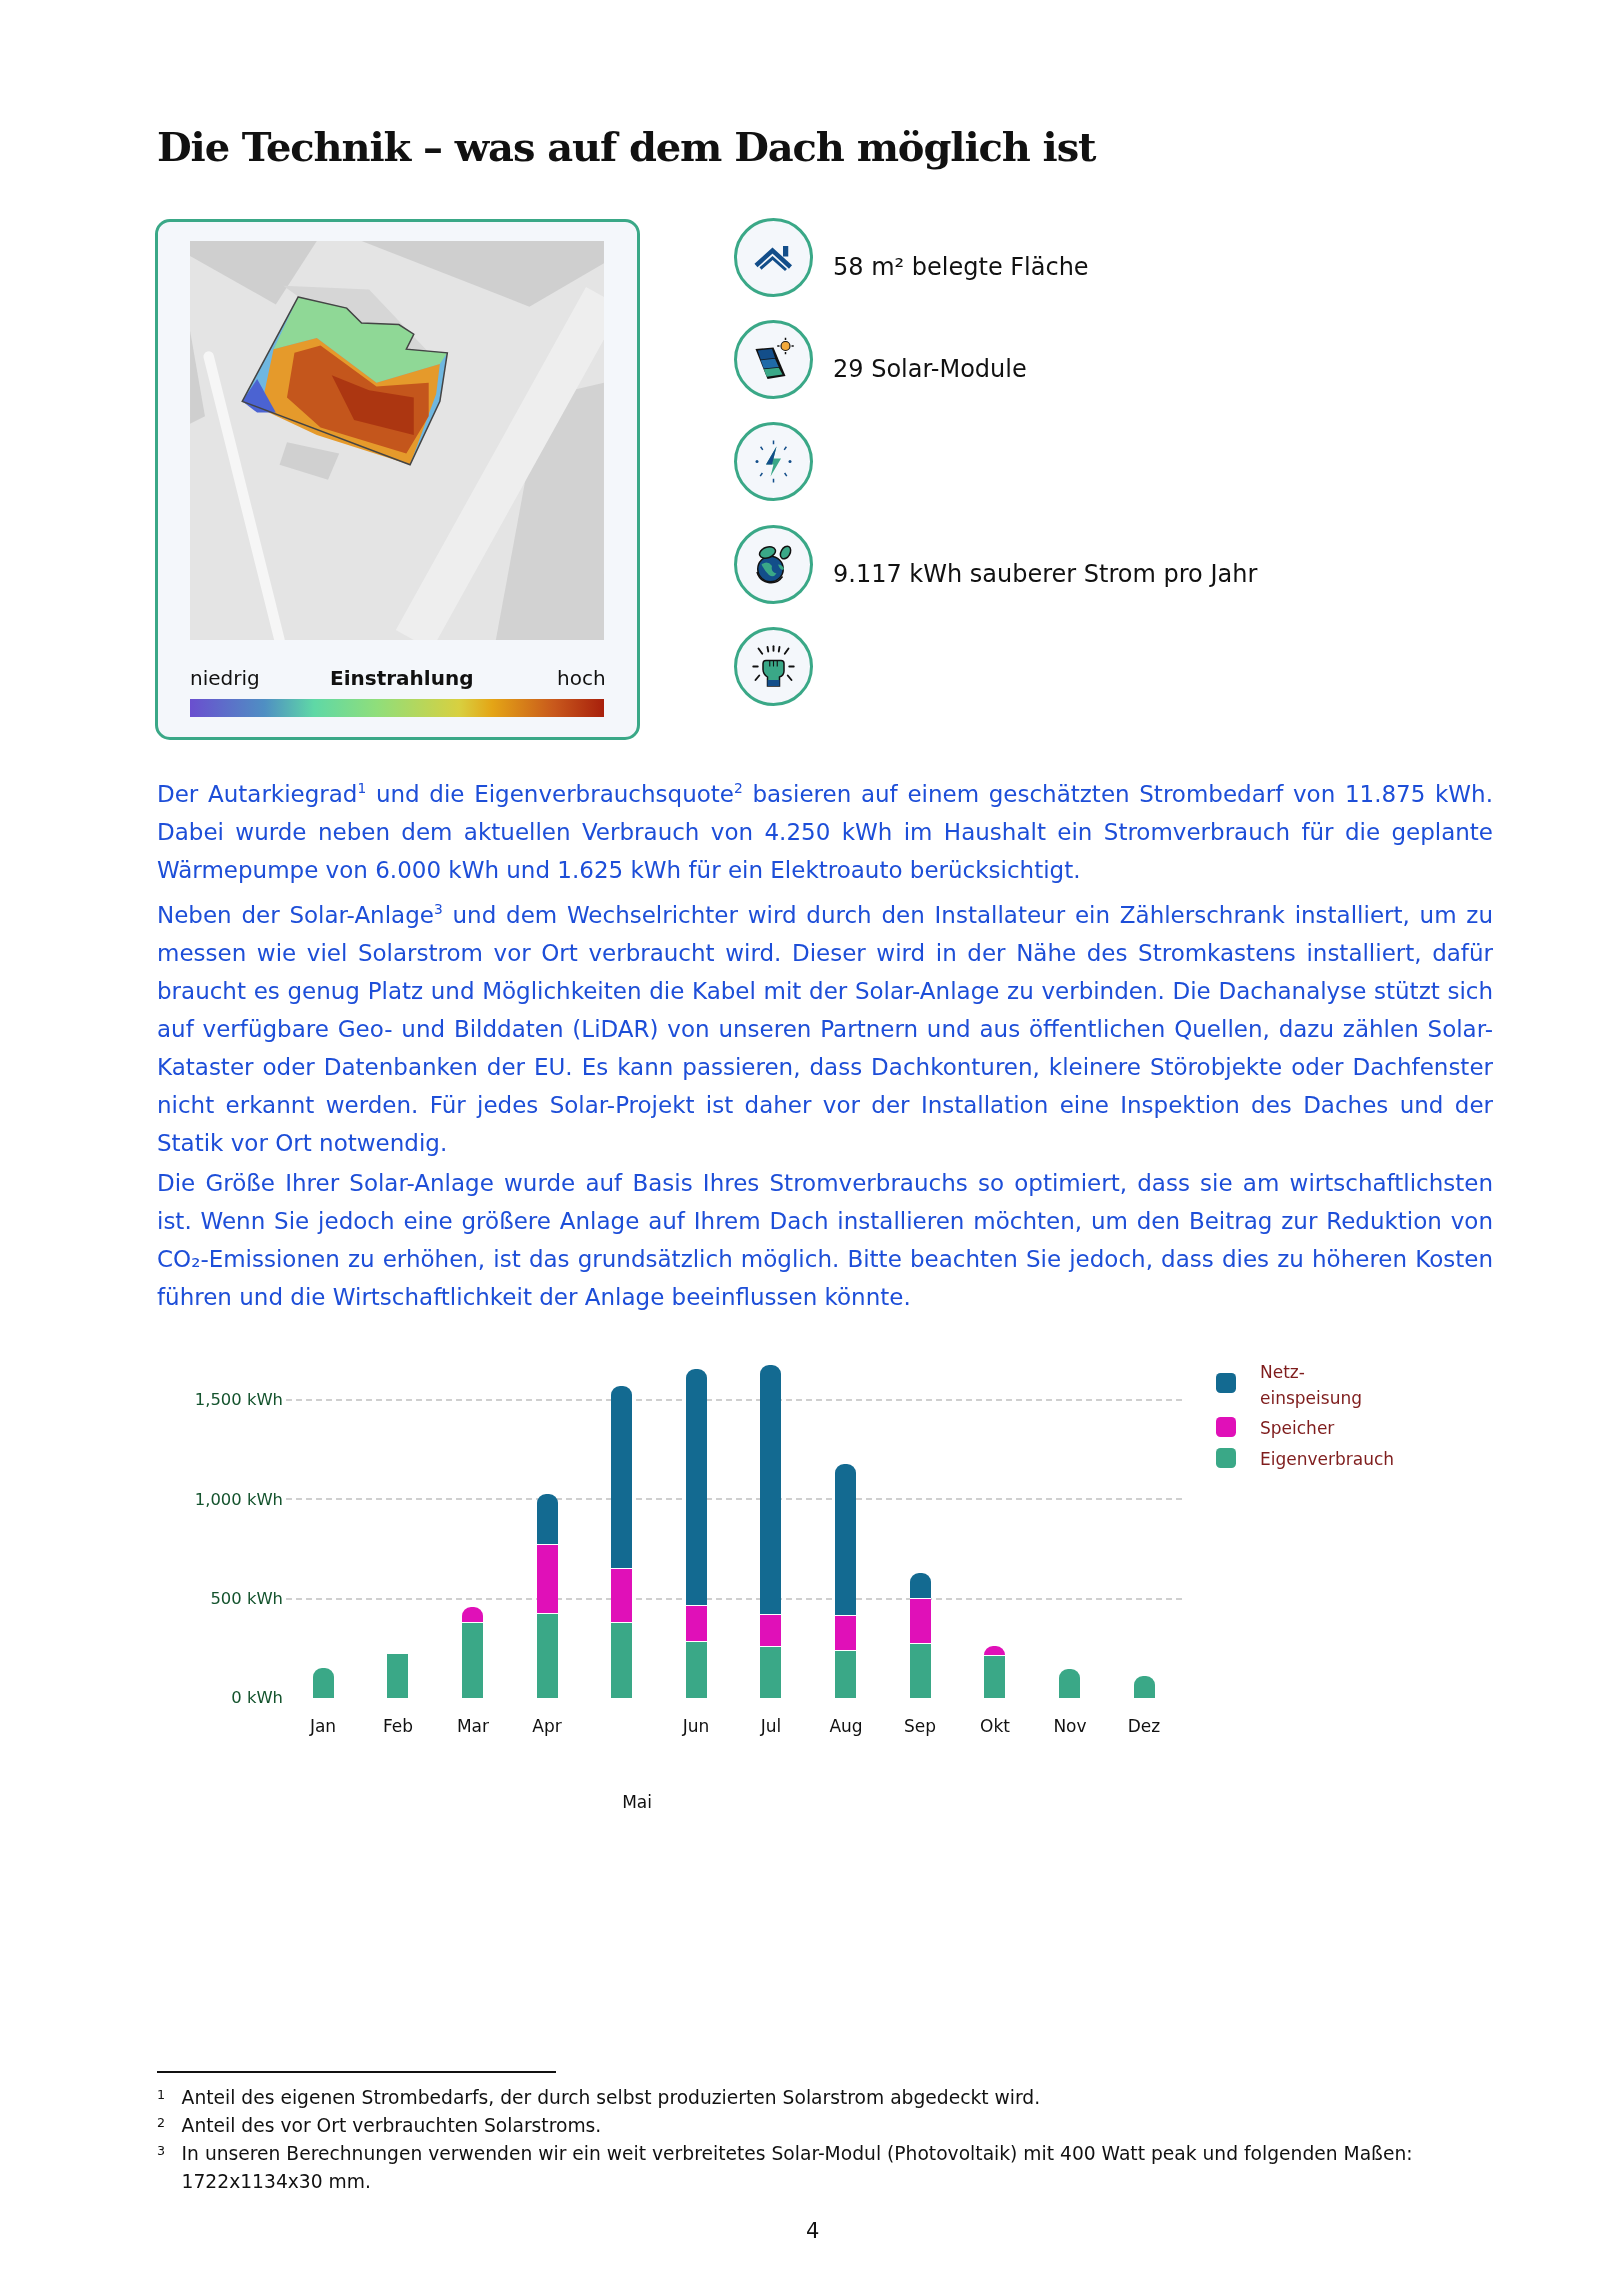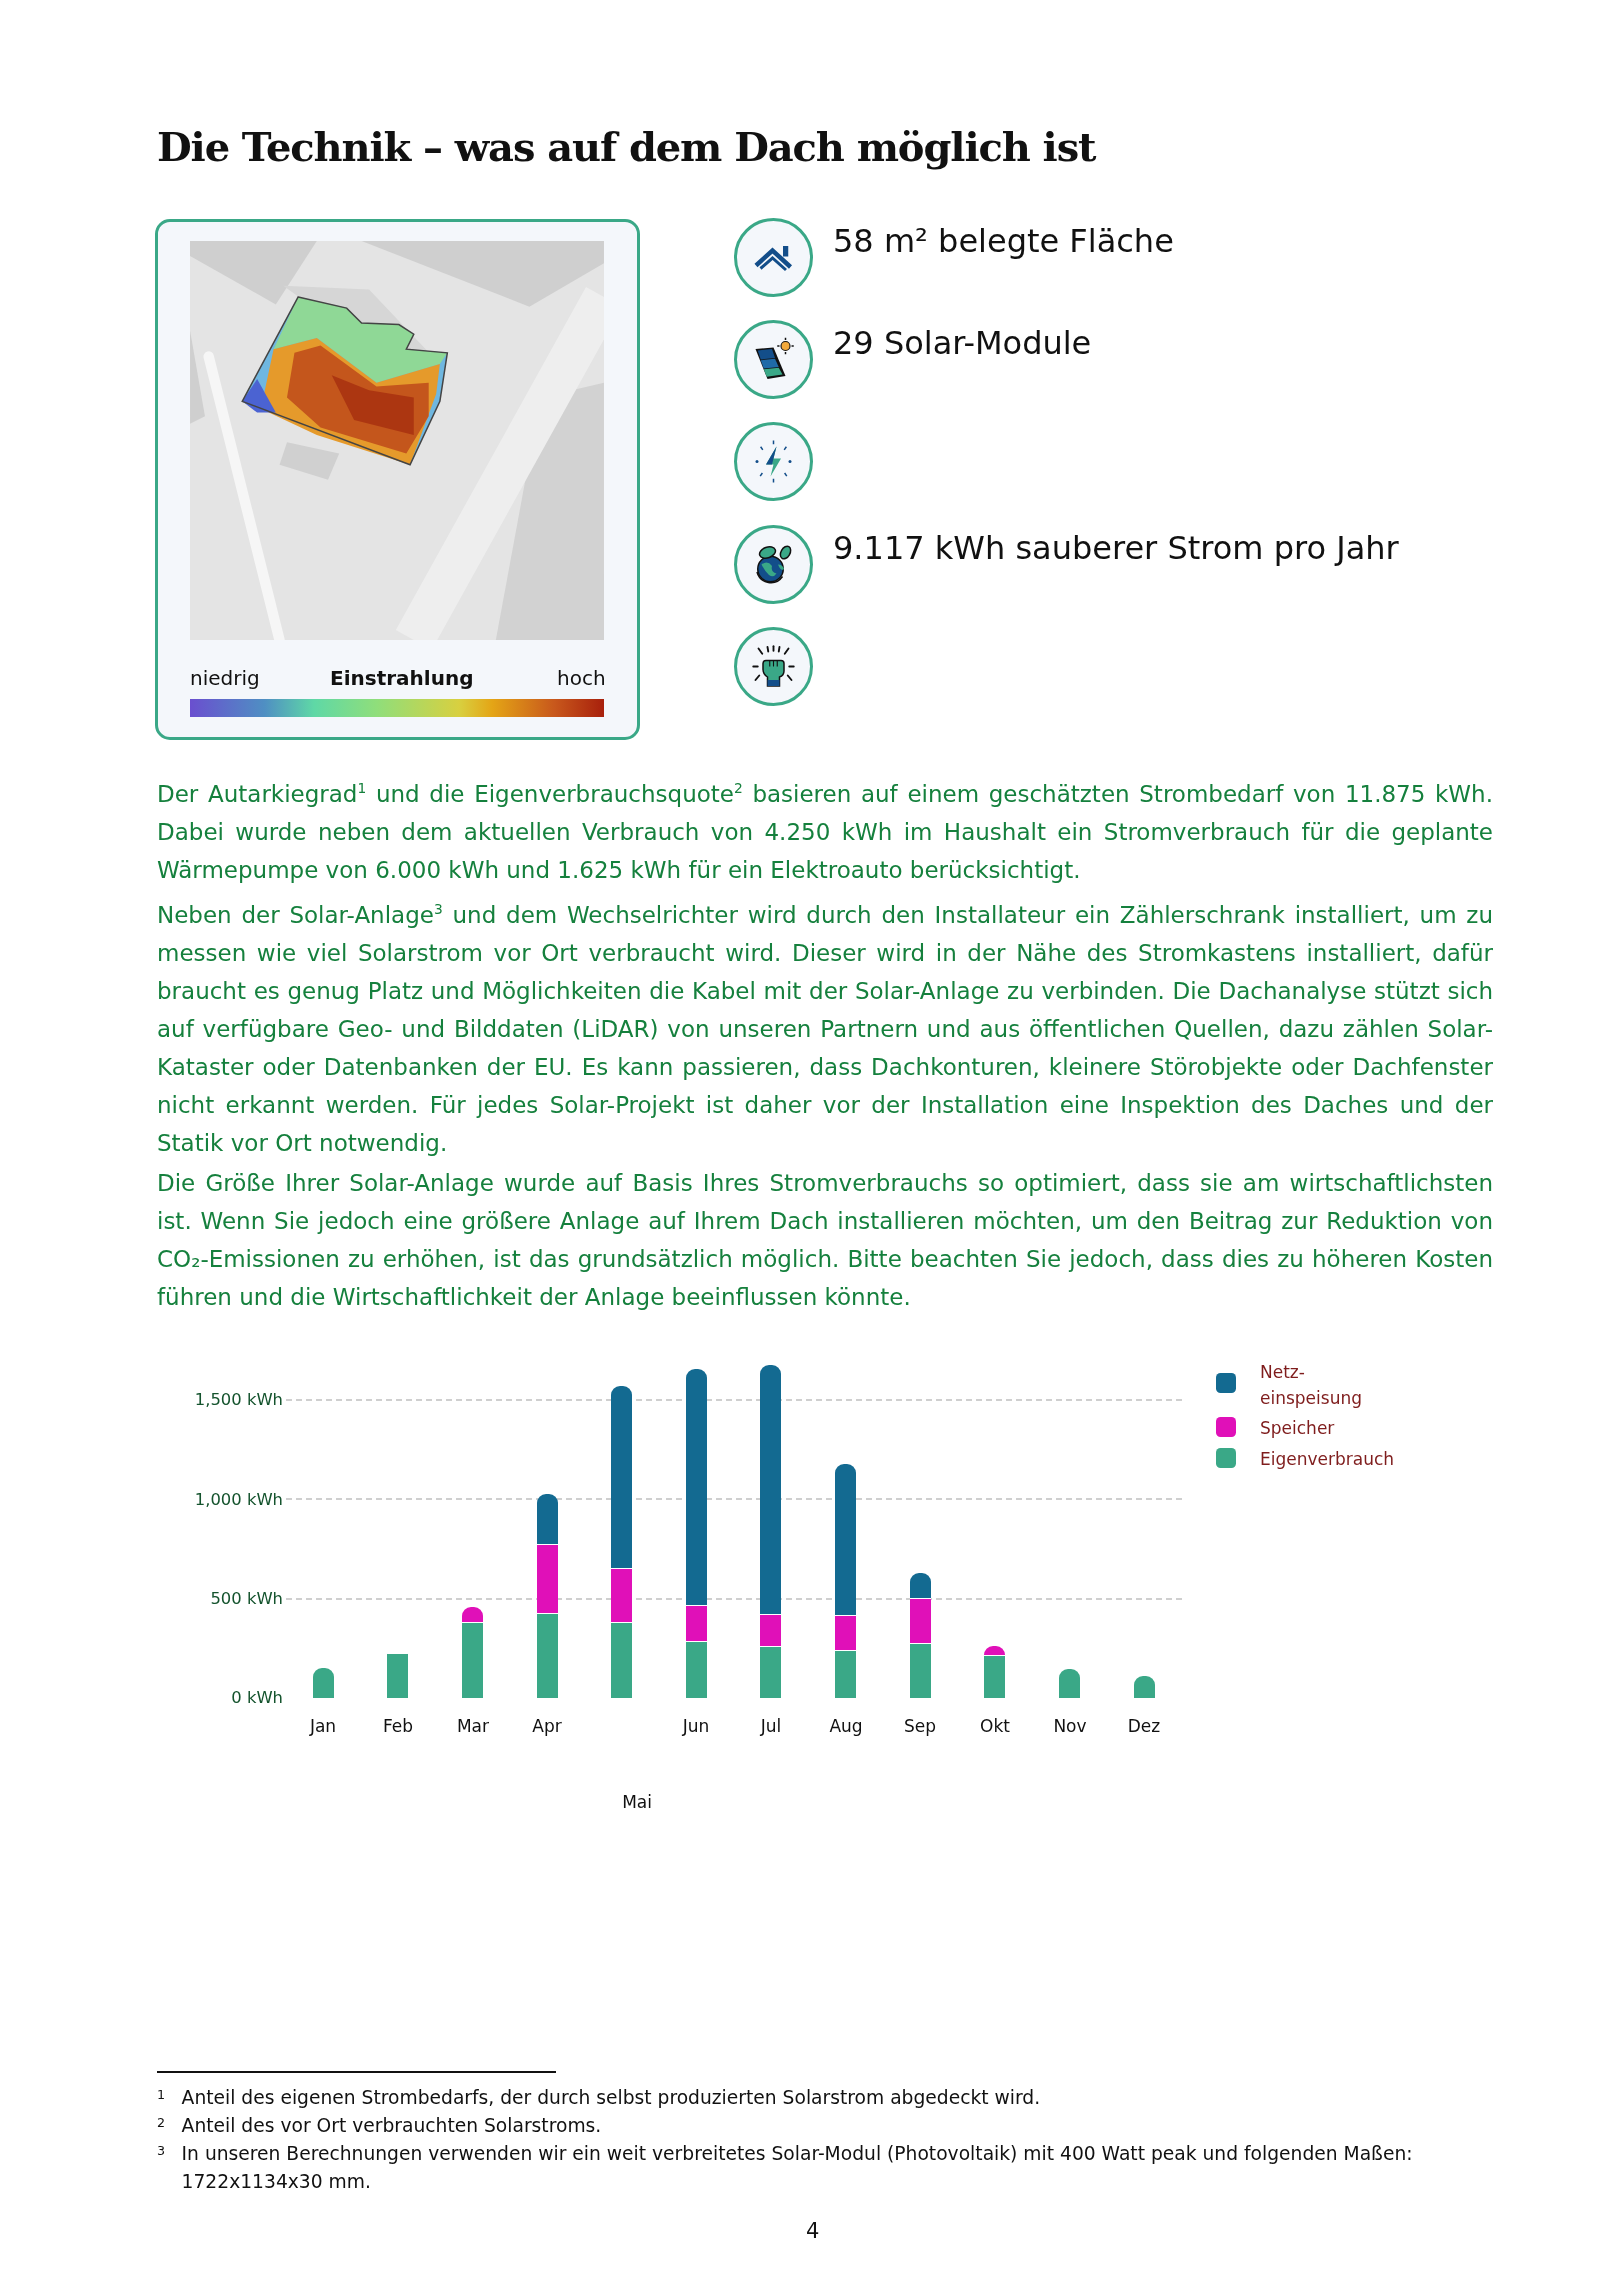--- a/index.html
+++ b/index.html
@@ -11,22 +11,22 @@
   .card { left: 155px; top: 219px; width: 485px; height: 521px; border: 3.7px solid #3aa887;
           border-radius: 15px; background: #f4f7fb; box-sizing: border-box; }
   .map { left: 190px; top: 241px; width: 414px; height: 399px; background: #e1e1e1; overflow: hidden; }
   .legend-label { top: 666px; font-size: 20px; color: #111; }
   .gradient { left: 190px; top: 699px; width: 414px; height: 18px;
     background: linear-gradient(to right, #6a4fcf 0%, #4f8fc3 18%, #5fd8a6 30%, #8fde7b 45%, #d8d040 65%, #e4a516 73%, #c8581c 88%, #a8200c 100%); }
   .feature { left: 734px; width: 784px; height: 79px; }
   .feature .ring { position: absolute; left: 0; top: 0; width: 79px; height: 79px; border-radius: 50%;
                    border: 3.7px solid #3aa887; box-sizing: border-box; background: #f4f7fb;
                    display: flex; align-items: center; justify-content: center; }
-  .feature .ftext { position: absolute; left: 99px; top: 4px; font-size: 32px; white-space: nowrap; color: #111; }
-  .para { left: 157px; width: 1336px; font-size: 23px; line-height: 38px; text-align: justify; color: #15803d; }
+  .feature .ftext { position: absolute; left: 99px; top: 35px; font-size: 24px; white-space: nowrap; color: #111; }
+  .para { left: 157px; width: 1336px; font-size: 23px; line-height: 38px; text-align: justify; color: #1d4ed8; }
   .para sup, .feature sup { font-size: 60%; }
   .ytick { font-size: 16.4px; color: #14532d; width: 104px; text-align: right; }
   .gridline { left: 286px; width: 896px; height: 0; border-top: 2.2px dashed #cfcfcf; }
   .bar { position: absolute; width: 21px; bottom: 0; display: flex; flex-direction: column-reverse; }
   .seg { width: 100%; box-sizing: border-box; }
   .seg.green { background: #3aa887; }
   .seg.pink { background: #e010b8; border-bottom: 1.5px solid #fff; }
   .seg.blue { background: #136a91; border-bottom: 1.5px solid #fff; }
   .bar .seg:last-child { border-top-left-radius: 9px; border-top-right-radius: 9px; }
   .month { font-size: 17px; width: 60px; text-align: center; color: #111; }

